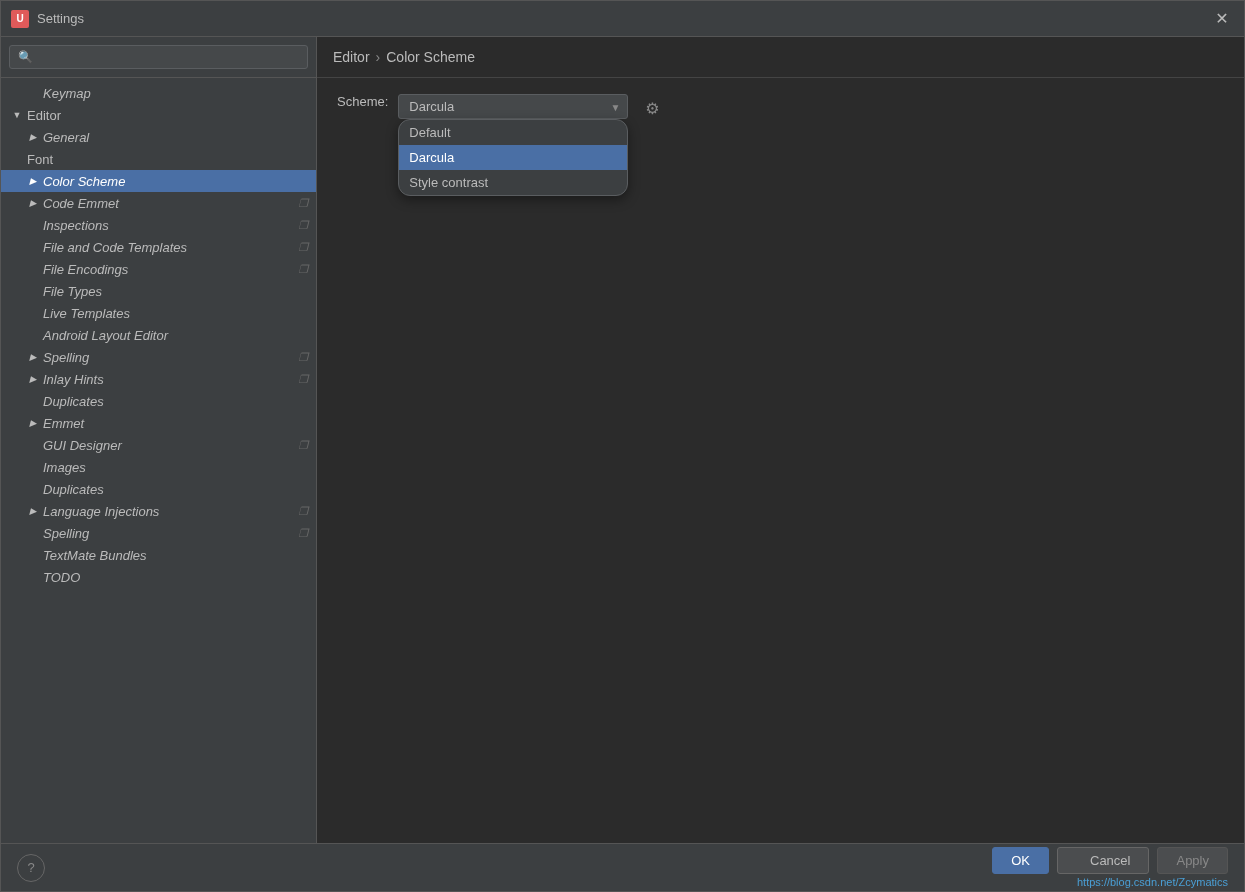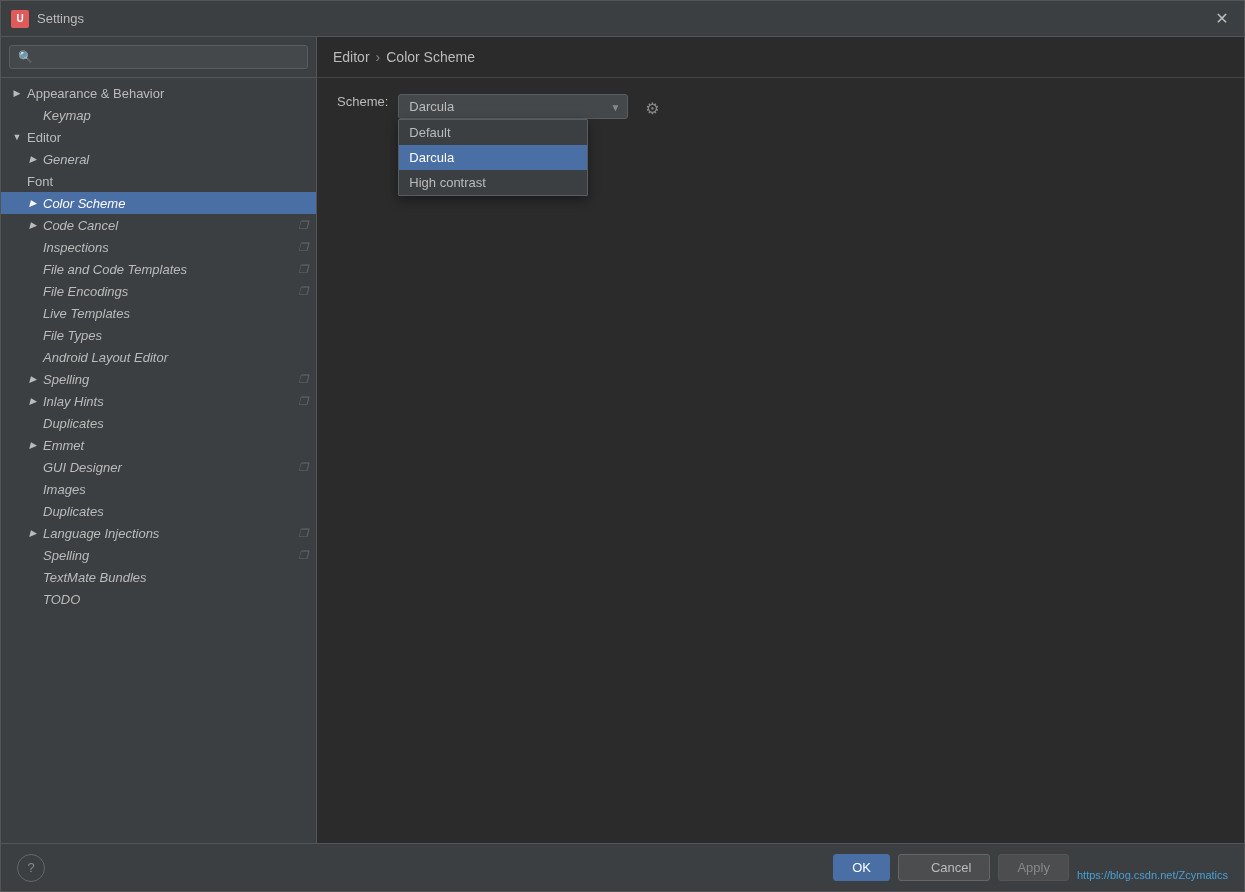--- a/index.html
+++ b/index.html
@@ -192,24 +192,24 @@
       pointer-events: none;
       color: #888;
       font-size: 10px;
     }
 
     
     .dropdown-popup {
       position: absolute;
       top: 100%;
       left: 0;
-      width: 190px;
+      width: 230px;
       background: #3c3f41;
       border: 1px solid #5a5d60;
-      border-radius: 1px;
+      border-radius: 12px;
       z-index: 100;
       box-shadow: 0 4px 12px rgba(0,0,0,0.4);
     }
     .dropdown-option {
       padding: 5px 10px;
       cursor: pointer;
       font-size: 13px;
       color: #bbbbbb;
     }
     .dropdown-option.active {
@@ -251,22 +251,23 @@
       color: #888;
       cursor: pointer;
       font-size: 13px;
       display: flex;
       align-items: center;
       justify-content: center;
     }
     .bottom-right {
       margin-left: auto;
       display: flex;
+      flex-direction: column;
       align-items: flex-end;
-      gap: 8px;
+      gap: 0;
     }
     .btn-row {
       display: flex;
       gap: 8px;
       align-items: center;
     }
     .url-text {
       font-size: 11px;
       color: #4a9fd5;
       margin-top: 2px;
@@ -310,24 +311,20 @@
   </div>
 
   <div class="main-content">
 
     <div class="sidebar">
       <div class="search-box">
         <input class="search-input" type="text" placeholder="🔍" style="">
       </div>
       <div class="tree" id="tree-container">
 
-      <div class="tree-item indent-0 ">
-            <span class="tree-arrow right"></span>
-            <span>Appearance &amp; Behavior</span>
-          </div>
           <div class="tree-item indent-1 ">
             <span class="tree-arrow spacer"></span>
             <span>Keymap</span>
           </div>
           <div class="tree-item indent-0 ">
             <span class="tree-arrow down"></span>
             <span>Editor</span>
           </div>
           <div class="tree-item indent-1 ">
             <span class="tree-arrow right"></span>
@@ -336,45 +333,45 @@
           <div class="tree-item indent-2 ">
             <span class="tree-arrow spacer"></span>
             <span>Font</span>
           </div>
           <div class="tree-item indent-1 selected">
             <span class="tree-arrow right"></span>
             <span>Color Scheme</span>
           </div>
           <div class="tree-item indent-1 ">
             <span class="tree-arrow right"></span>
-            <span>Code Cancel</span>
+            <span>Code Emmet</span>
             <span class="copy-icon">❐</span>
           </div>
           <div class="tree-item indent-1 ">
             <span class="tree-arrow spacer"></span>
             <span>Inspections</span>
             <span class="copy-icon">❐</span>
           </div>
           <div class="tree-item indent-1 ">
             <span class="tree-arrow spacer"></span>
             <span>File and Code Templates</span>
             <span class="copy-icon">❐</span>
           </div>
           <div class="tree-item indent-1 ">
             <span class="tree-arrow spacer"></span>
             <span>File Encodings</span>
             <span class="copy-icon">❐</span>
           </div>
           <div class="tree-item indent-1 ">
             <span class="tree-arrow spacer"></span>
+            <span>File Types</span>
+          </div>
+          <div class="tree-item indent-1 ">
+            <span class="tree-arrow spacer"></span>
             <span>Live Templates</span>
-          </div>
-          <div class="tree-item indent-1 ">
-            <span class="tree-arrow spacer"></span>
-            <span>File Types</span>
           </div>
           <div class="tree-item indent-1 ">
             <span class="tree-arrow spacer"></span>
             <span>Android Layout Editor</span>
           </div>
           <div class="tree-item indent-1 ">
             <span class="tree-arrow right"></span>
             <span>Spelling</span>
             <span class="copy-icon">❐</span>
           </div>
@@ -438,21 +435,21 @@
           <div class="dropdown-wrapper">
             <div class="scheme-dropdown" id="scheme-select">
               <span>Darcula</span>
             </div>
             <span class="dropdown-arrow">▼</span>
 
             <div class="dropdown-popup" id="dropdown-popup">
 
             <div class="dropdown-option ">Default</div>
                 <div class="dropdown-option active">Darcula</div>
-                <div class="dropdown-option ">High contrast</div>
+                <div class="dropdown-option ">Style contrast</div>
               </div>
           </div>
           <button class="gear-btn">⚙</button>
         </div>
       </div>
     </div>
   </div>
 
   <div class="bottom-bar">
     <button class="help-btn">?</button>

